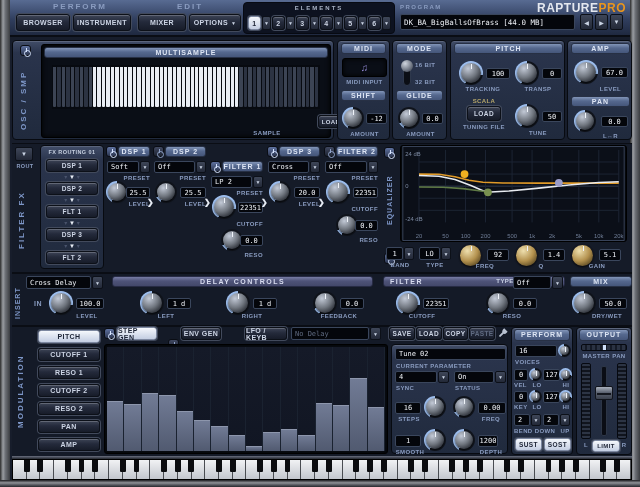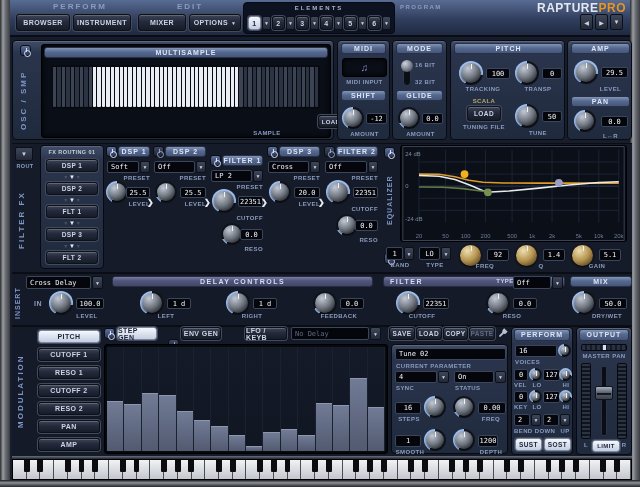--- a/index.html
+++ b/index.html
@@ -82,20 +82,21 @@
       <div class="btn" style="width:13px;height:14px">4</div>
       <div class="darr" style="width:9px;height:14px">▼</div>
       <div class="btn" style="width:13px;height:14px">5</div>
       <div class="darr" style="width:9px;height:14px">▼</div>
       <div class="btn" style="width:13px;height:14px">6</div>
       <div class="darr" style="width:9px;height:14px">▼</div>
     </div>
   </div>
 
   <div class="abs lbl" style="left:400px;top:4px;width:60px;text-align:left;font-size:6px;letter-spacing:1.5px">PROGRAM</div>
+  <div class="abs val left" style="left:400px;top:14px;width:175px;height:16px;font-size:7.5px">DK_BA_BigBallsOfBrass [44.0 MB]</div>
   <div class="abs darr" style="left:580px;top:14px;width:13px;height:16px;font-size:6px">◀</div>
   <div class="abs darr" style="left:595px;top:14px;width:13px;height:16px;font-size:6px">▶</div>
   <div class="abs darr" style="left:610px;top:14px;width:13px;height:16px;font-size:6px">▼</div>
 
   <div class="abs" style="right:14px;top:1px;font-size:12px;font-weight:800;letter-spacing:.5px">
     <span style="color:#e4e8ef">RAPTURE</span><span style="color:#e8951e">PRO</span>
   </div>
 
   <div class="abs panel" style="left:12px;top:40px;width:322px;height:100px">
     <div class="abs pwr on" style="left:7px;top:4px"></div>
@@ -223,21 +224,21 @@
     <div class="abs val" style="left:91px;top:70px;width:20px;height:11px">50</div>
     <div class="abs lbl" style="left:62px;top:89px;width:50px">TUNE</div>
   </div>
 
   <div class="abs panel" style="left:567px;top:40px;width:65px;height:100px">
     <div class="abs shead" style="left:3px;top:2px;width:59px;height:11px">AMP</div>
     <div class="abs kn" style="left:6px;top:19px;width:24px;height:24px">
         <div class="arc"></div>
         <div class="cap"></div>
       </div>
-    <div class="abs val" style="left:33px;top:26px;width:27px;height:11px">29.5</div>
+    <div class="abs val" style="left:33px;top:26px;width:27px;height:11px">67.0</div>
     <div class="abs lbl" style="left:20px;top:45px;width:45px">LEVEL</div>
     <div class="abs shead" style="left:3px;top:55px;width:59px;height:11px">PAN</div>
     <div class="abs kn mid" style="left:6px;top:69px;width:22px;height:22px">
         <div class="arc"></div>
         <div class="cap"></div>
       </div>
     <div class="abs val" style="left:33px;top:75px;width:27px;height:11px">0.0</div>
     <div class="abs lbl" style="left:20px;top:92px;width:45px">L↔R</div>
   </div>
 
@@ -285,21 +286,21 @@
     <div class="abs lbl" style="left:14px;top:30px;width:40px;text-align:right">PRESET</div>
     <div class="abs kn low" style="left:3px;top:36px;width:22px;height:22px">
         <div class="arc"></div>
         <div class="cap"></div>
       </div>
     <div class="abs val" style="left:28px;top:42px;width:26px;height:11px">25.5</div>
     <div class="abs lbl" style="left:14px;top:56px;width:40px;text-align:right">LEVEL</div>
   </div>
   <div class="abs chev" style="left:204px;top:198px">❯</div>
 
-  <div class="abs" style="left:209px;top:154px;width:55px;height:124px">
+  <div class="abs" style="left:209px;top:160px;width:55px;height:124px">
     <div class="abs pwr on" style="left:1px;top:1px"></div>
     <div class="abs shead" style="left:13px;top:1px;width:41px;height:11px">FILTER 1</div>
     <div class="abs val left" style="left:2px;top:16px;width:41px;height:12px">LP 2</div>
     <div class="abs darr" style="left:44px;top:16px;width:10px;height:12px">▼</div>
     <div class="abs lbl" style="left:14px;top:30px;width:40px;text-align:right">PRESET</div>
     <div class="abs kn" style="left:3px;top:35px;width:24px;height:24px">
         <div class="arc"></div>
         <div class="cap"></div>
       </div>
     <div class="abs val" style="left:29px;top:42px;width:25px;height:11px">22351</div>

